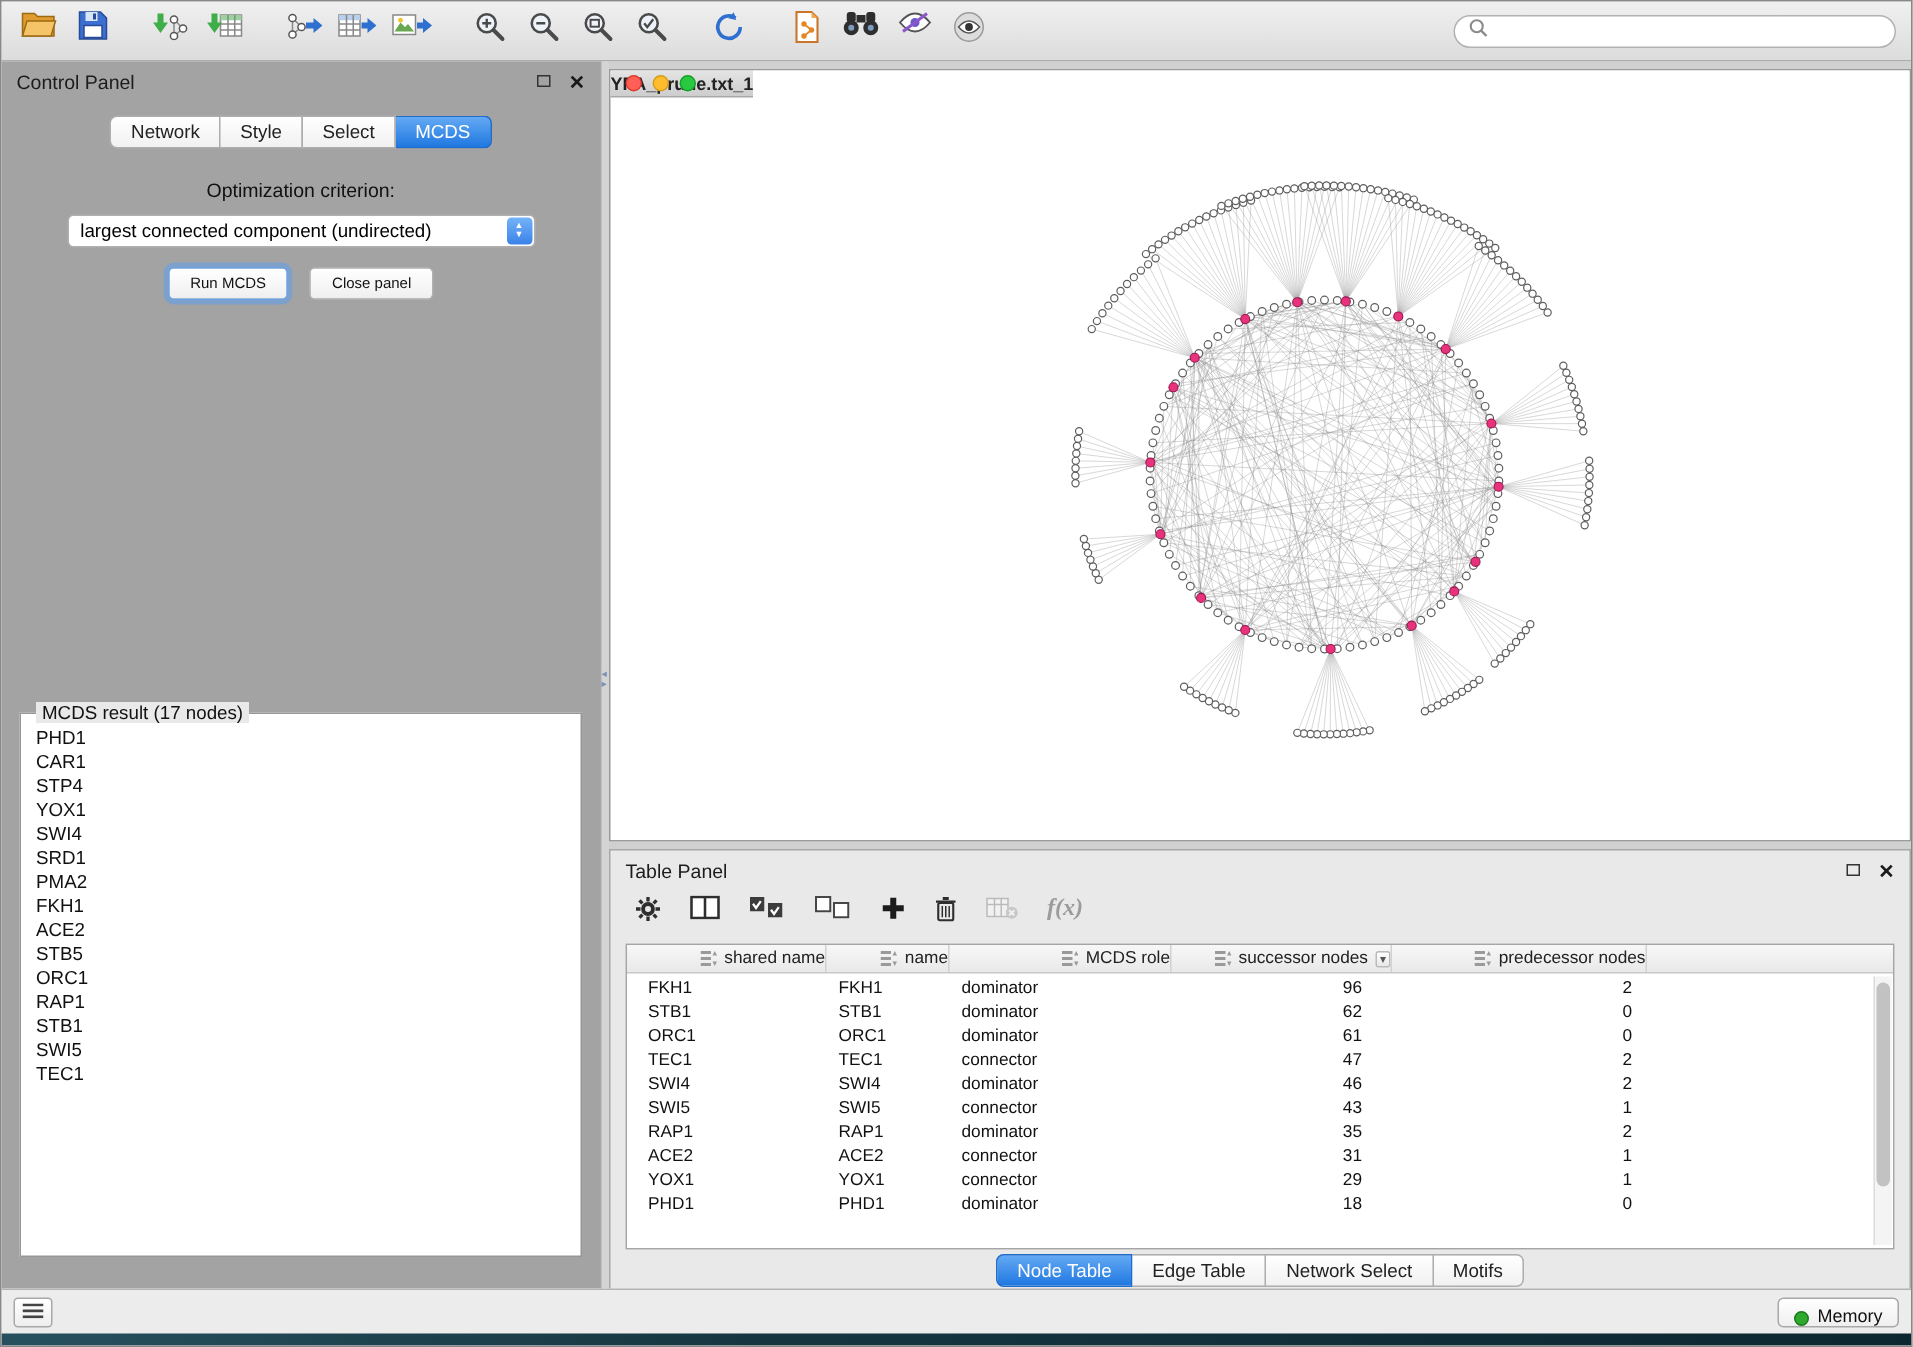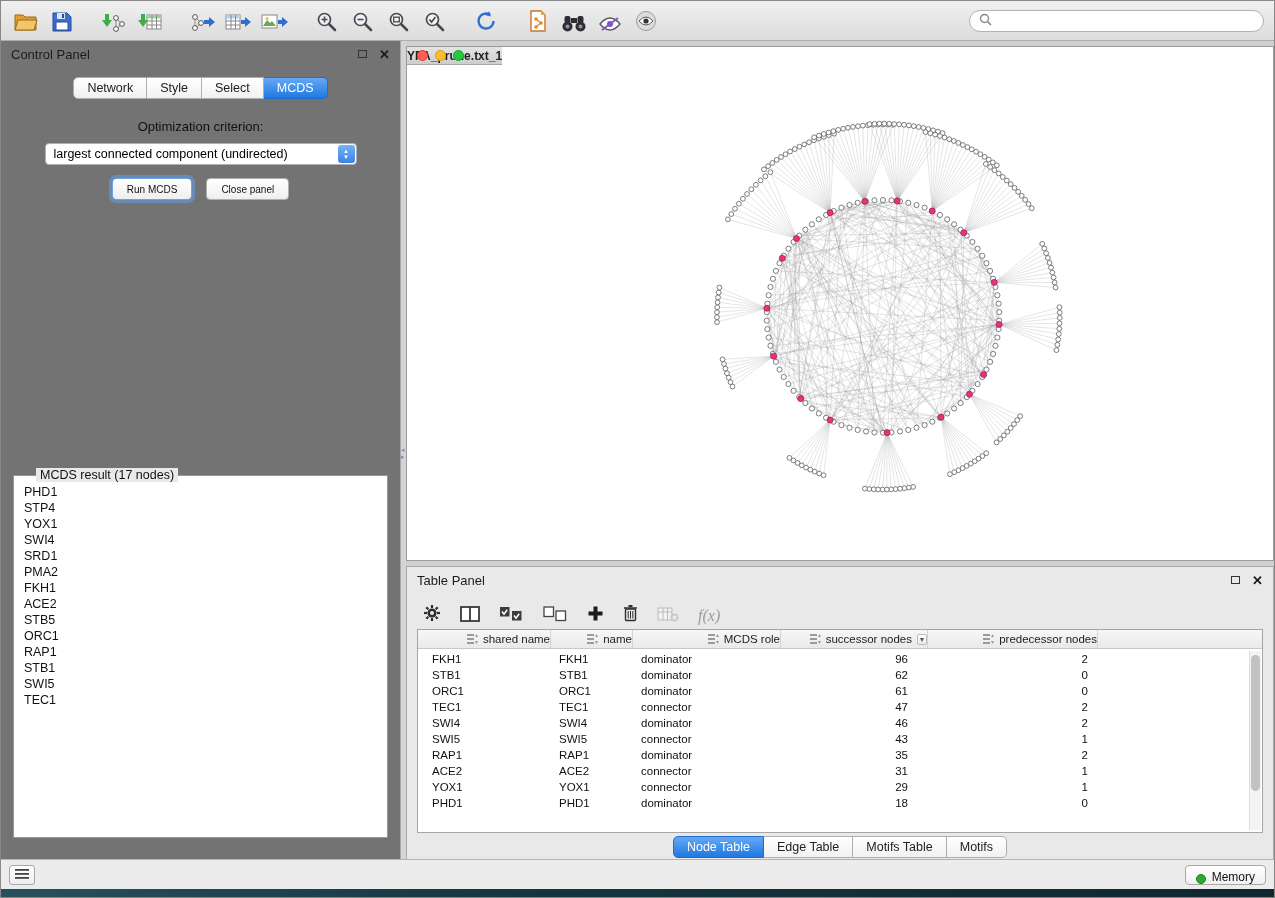--- a/index.html
+++ b/index.html
@@ -3,28 +3,28 @@
 <meta charset="utf-8">
 <style>
   * { margin:0; padding:0; box-sizing:border-box; }
   body { font-family:"Liberation Sans", sans-serif; background:#9a9a9a; }
   .app { width:1275px; height:898px; display:flex; flex-direction:column; background:#e8e8e8; overflow:hidden; border:1px solid #888; }
 
   
   .toolbar { height:40px; flex:0 0 40px; display:flex; align-items:center; padding:0 10px;
              background:linear-gradient(#f0f0f0,#dcdcdc); border-bottom:1px solid #adadad; }
   .tgroup { display:flex; align-items:center; gap:6px; margin-right:22px; }
-  .tbtn { width:30px; height:28px; border:none; background:transparent; display:flex; align-items:flex-end; justify-content:center; cursor:pointer; }
+  .tbtn { width:30px; height:28px; border:none; background:transparent; display:flex; align-items:flex-start; justify-content:center; cursor:pointer;font-weight:bold; }
   .search { margin-left:auto; width:295px; height:22px; background:#fff; border:1px solid #b2b2b2; border-radius:12px;
             display:flex; align-items:center; padding:0 9px; gap:6px; }
   .search input { border:none; outline:none; flex:1; font-size:12px; background:transparent; }
 
   
   .main { flex:1; display:flex; background:#c9c9c9; min-height:0; }
-  .control-panel { width:400px; flex:0 0 400px; background:#737373; display:flex; flex-direction:column; border-right:1px solid #a8a8a8; }
+  .control-panel { width:400px; flex:0 0 400px; background:#a3a3a3; display:flex; flex-direction:column; border-right:1px solid #a8a8a8; }
   .vdivider { width:5px; flex:0 0 5px; background:#d4d4d4; position:relative; }
   .vdivider .handle { position:absolute; top:405px; left:0; font-size:7px; color:#7792b5; line-height:7px; }
   .right-col { flex:1; display:flex; flex-direction:column; background:#d0d0d0; min-width:0; }
 
   
   .cp-header, .tp-header { height:26px; display:flex; align-items:center; padding:0 10px; font-size:13px; color:#1c1c1c; }
   .hdr-icons { margin-left:auto; display:flex; align-items:center; gap:12px; }
   .float-btn { width:9px; height:8px; border:1.5px solid #333; background:transparent; display:inline-block; cursor:pointer; }
   .close-btn { font-size:13px; font-weight:bold; color:#1a1a1a; background:none; border:none; cursor:pointer; line-height:1; }
 
@@ -39,21 +39,21 @@
                display:flex; align-items:center; padding-left:8px; font-size:12.5px; position:relative; cursor:pointer; }
   .cp-select .stepper { position:absolute; right:1px; top:1px; bottom:1px; width:17px; border-radius:3px;
                background:linear-gradient(#74b3f8,#3a82e8); color:#fff; font-size:6px; line-height:6px;
                display:flex; flex-direction:column; align-items:center; justify-content:center; }
   .cp-buttons { display:flex; justify-content:center; gap:14px; margin-top:13px; }
   .btn { height:22px; padding:0 14px; font-size:10px; color:#111; background:linear-gradient(#ffffff,#efefef);
          border:1px solid #b0b0b0; border-radius:4px; cursor:pointer; }
   .btn.focus-ring { border-color:#6ba3e8; box-shadow:0 0 0 3px rgba(96,160,238,.55); }
 
   .mcds-box { margin:268px 12px 0 12px; height:370px; border:1px solid #979797; background:#fff; padding:0; }
-  .mcds-box legend { font-size:12.5px; color:#111; margin-left:22px; padding:0 4px; background:#e9e9e9; }
+  .mcds-box legend { font-size:12.5px; color:#111; margin-left:10px; padding:0 4px; background:#e9e9e9; }
   .mcds-list { list-style:none; padding:2px 0 0 10px; font-size:12.5px; line-height:16px; color:#111; overflow:hidden; height:340px; }
 
   
   .net-window { height:515px; flex:0 0 515px; margin-top:5px; background:#fff; border:1px solid #9a9a9a; display:flex; flex-direction:row; }
   .net-titlebar { height:18px; flex:0 0 18px; background:linear-gradient(#e4e4e4,#cdcdcd); border-bottom:1px solid #a8a8a8;
                   display:flex; align-items:center; position:relative; }
   .lights { position:absolute; left:10px; display:flex; gap:7px; }
   .light { width:11px; height:11px; border-radius:50%; display:inline-block; cursor:pointer; }
   .net-title { flex:1; text-align:center; font-size:12px; font-weight:bold; color:#222; }
   .net-canvas { flex:1; background:#fff; }
@@ -295,20 +295,21 @@
       </div>
       <div class="cp-buttons">
         <button class="btn focus-ring">Run MCDS</button>
         <button class="btn">Close panel</button>
       </div>
       <fieldset class="mcds-box">
         <legend>MCDS result (17 nodes)</legend>
         <ul class="mcds-list">
 
         <li>PHD1</li>
+            <li>CAR1</li>
             <li>STP4</li>
             <li>YOX1</li>
             <li>SWI4</li>
             <li>SRD1</li>
             <li>PMA2</li>
             <li>FKH1</li>
             <li>ACE2</li>
             <li>STB5</li>
             <li>ORC1</li>
             <li>RAP1</li>
@@ -1250,21 +1251,21 @@
               </div>
             </div>
           <div class="vscroll">
               <div class="thumb"></div>
             </div>
         </div>
 
         <div class="tp-tabs">
           <span class="seg active">Node Table</span>
           <span class="seg">Edge Table</span>
-          <span class="seg">Motifs Table</span>
+          <span class="seg">Network Select</span>
           <span class="seg">Motifs</span>
         </div>
       </div>
     </div>
   </div>
 
   <div class="statusbar">
     <button class="hamburger">
         <span>
       <svg width="14" height="10" viewBox="0 0 14 10">

